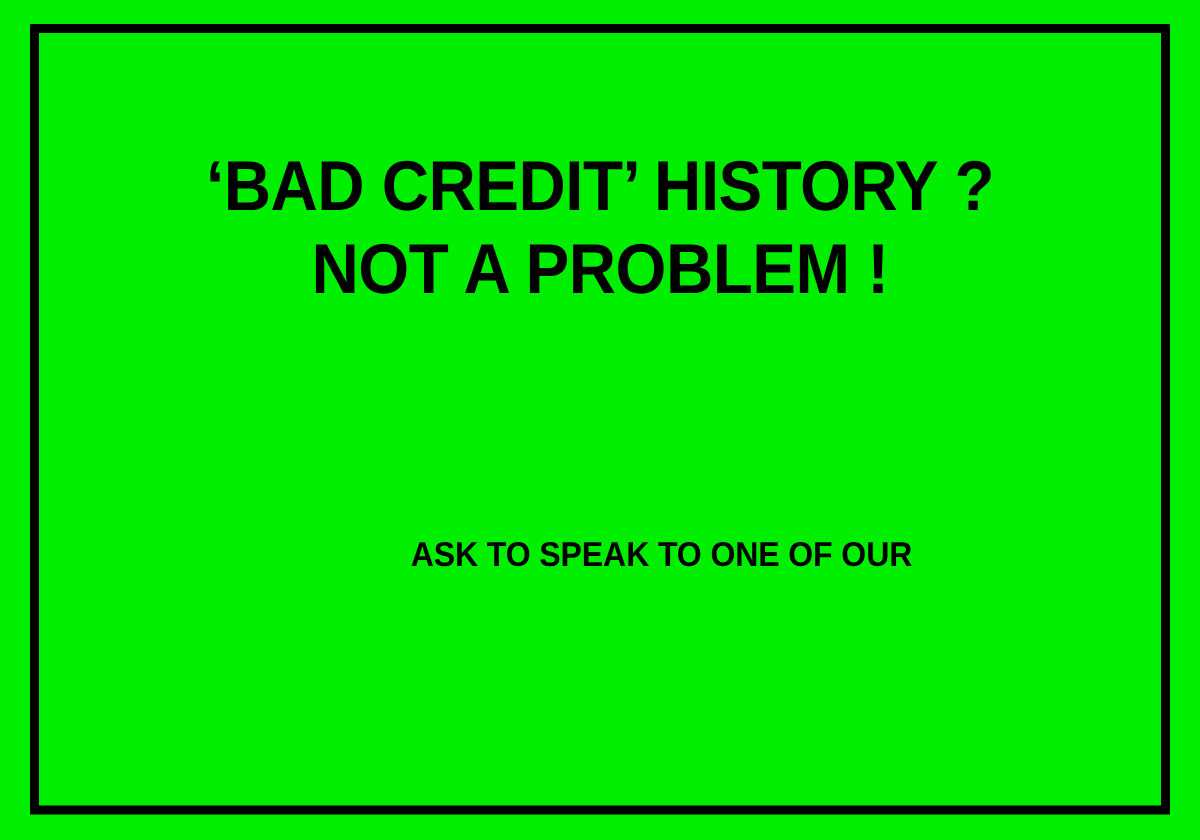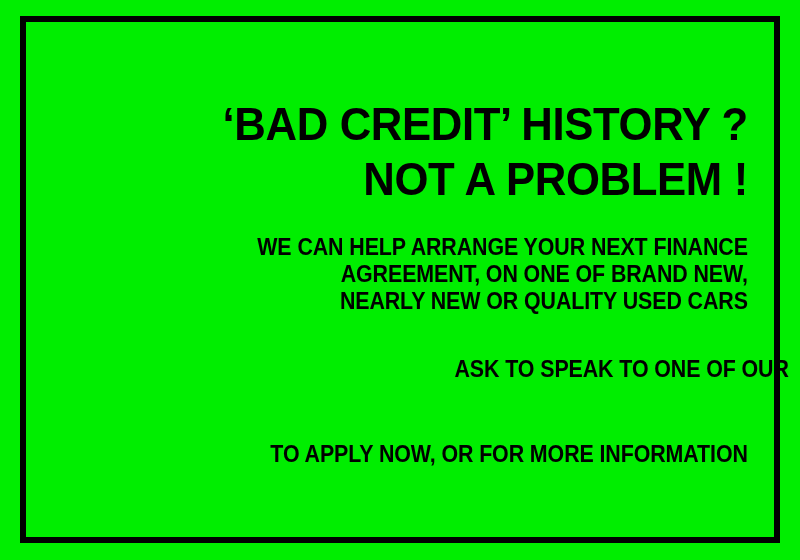--- a/index.html
+++ b/index.html
@@ -33,21 +33,21 @@
     pointer-events: none;
   }
 
   .content {
     position: absolute;
     left: 26px;
     top: 22px;
     width: 748px;
     height: 515px;
     box-sizing: border-box;
-    text-align: right;
+    text-align: center;
     color: #000000;
   }
 
   .headline-block {
     position: absolute;
     left: 0;
     top: 74px;
     width: 100%;
   }
 
@@ -120,29 +120,21 @@
 
   <div class="poster-border"></div>
 
   <div class="content">
 
     <div class="headline-block">
       <div class="headline">‘BAD CREDIT’ HISTORY ?</div>
       <div class="headline">NOT A PROBLEM !</div>
     </div>
 
-    <div class="body-block-1">
-      <div class="body-line">WE CAN HELP ARRANGE YOUR NEXT FINANCE</div>
-      <div class="body-line">AGREEMENT, ON ONE OF BRAND NEW,</div>
-      <div class="body-line">NEARLY NEW OR QUALITY USED CARS</div>
-    </div>
 
     <div class="ask-block">
       <div class="body-line">ASK TO SPEAK TO ONE OF OUR</div>
     </div>
 
 
-    <div class="apply-block">
-      <div class="body-line">TO APPLY NOW, OR FOR MORE INFORMATION</div>
-    </div>
 
   </div>
 </div>
 
 </body></html>

